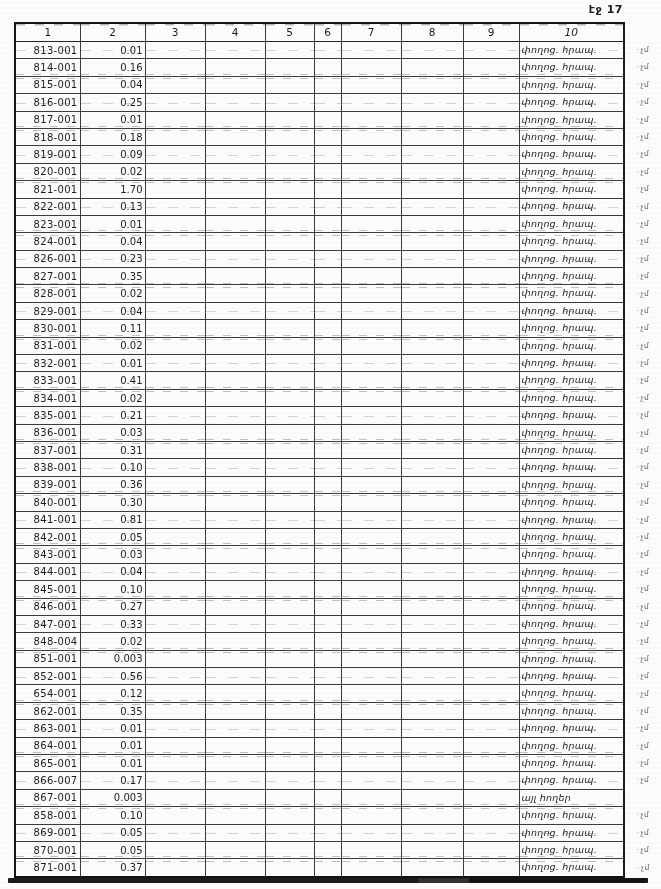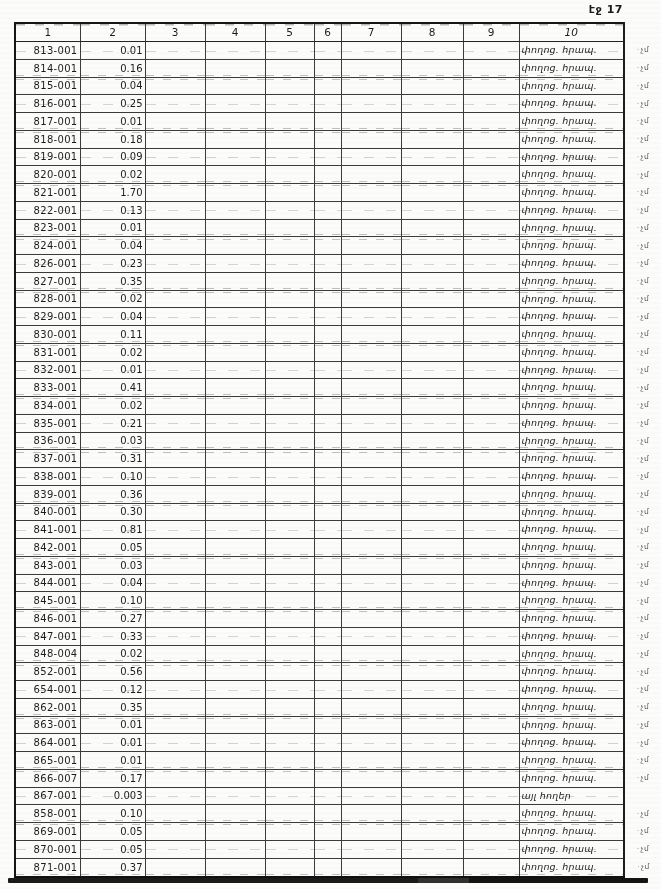--- a/index.html
+++ b/index.html
@@ -605,20 +605,33 @@
           <td class="b"></td>
           <td class="b"></td>
           <td class="b"></td>
           <td class="b"></td>
           <td class="b"></td>
           <td class="b"></td>
           <td class="b c9 note-cell">փողոց. հրապ.</td>
           <td class="margin-cell"><span class="mark">չմ</span></td>
         </tr>
         <tr>
+          <td class="b c0 code-cell">851-001</td>
+          <td class="b value-cell">0.003</td>
+          <td class="b"></td>
+          <td class="b"></td>
+          <td class="b"></td>
+          <td class="b"></td>
+          <td class="b"></td>
+          <td class="b"></td>
+          <td class="b"></td>
+          <td class="b c9 note-cell">փողոց. հրապ.</td>
+          <td class="margin-cell"><span class="mark">չմ</span></td>
+        </tr>
+        <tr>
           <td class="b c0 code-cell">852-001</td>
           <td class="b value-cell">0.56</td>
           <td class="b"></td>
           <td class="b"></td>
           <td class="b"></td>
           <td class="b"></td>
           <td class="b"></td>
           <td class="b"></td>
           <td class="b"></td>
           <td class="b c9 note-cell">փողոց. հրապ.</td>

